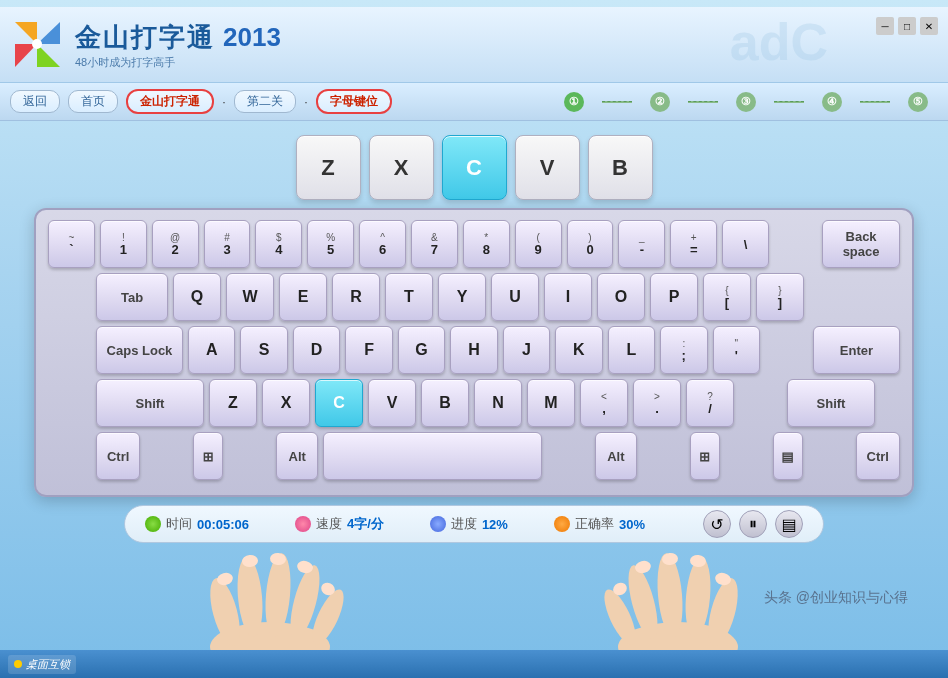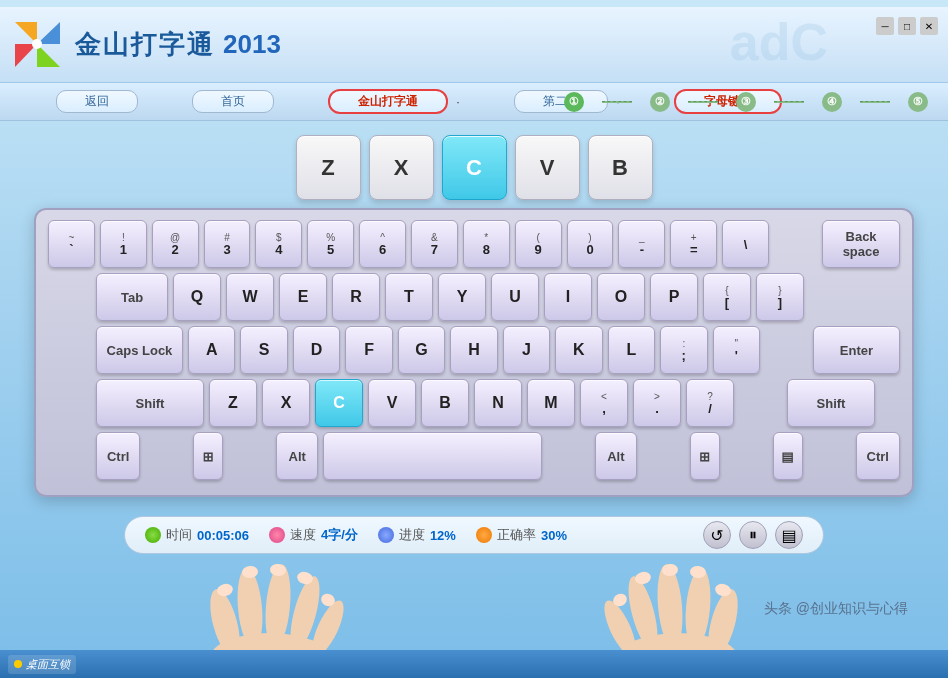--- a/index.html
+++ b/index.html
@@ -58,25 +58,24 @@
       display: flex;
       align-items: center;
       padding: 0 10px;
       gap: 8px;
       border-bottom: 1px solid #a0c0e0;
     }
     .nav-btn {
       border: 1px solid #a0b8d0;
       background: linear-gradient(180deg, #f0f8ff 0%, #daeeff 100%);
       border-radius: 10px;
-      padding: 2px 28px;
+      padding: 2px 12px;
       font-size: 12px;
       color: #336699;
       cursor: pointer;
-      margin-left: 46px;
     }
     .nav-btn.circled {
       border: 2px solid #e84040;
       border-radius: 12px;
       color: #cc2200;
       font-weight: bold;
     }
     .progress-steps {
       position: absolute;
       right: 20px;
@@ -215,22 +214,22 @@
     .key.menu-key { width: 48px; }
 
     
     .status-bar {
       background: linear-gradient(180deg, #f0f8ff 0%, #e0eef8 100%);
       border: 1px solid #b0c8e0;
       border-radius: 20px;
       display: flex;
       align-items: center;
       padding: 4px 20px;
-      gap: 20px;
-      margin-top: 19px;
+      gap: 46px;
+      margin-top: 8px;
       width: 700px;
     }
     .status-item {
       display: flex;
       align-items: center;
       gap: 5px;
       font-size: 13px;
     }
     .status-icon {
       width: 16px;
@@ -321,20 +320,21 @@
     <polygon points="27,27 50,5 50,27" fill="#4a90d9"></polygon>
     <polygon points="27,27 50,50 27,50" fill="#7ed321"></polygon>
     <polygon points="27,27 5,50 5,27" fill="#e8444a"></polygon>
     <circle cx="27" cy="27" r="5" fill="white"></circle>
   </svg>
   <div class="title-text">
     <div style="display:flex;align-items:baseline">
       <span style="font-size:26px;font-weight:bold;color:#1a5a9a;letter-spacing:2px;">金山打字通</span>
       <span style="font-size:26px;font-weight:bold;color:#2266bb;margin-left:8px;text-align:right;">2013</span>
     </div>
+    <span style="font-size:11px;color:#4a7aaa;">48小时成为打字高手</span>
   </div>
 
   <div style="position:absolute;right:120px;top:5px;font-size:52px;font-weight:bold;color:rgba(160,200,230,0.3);pointer-events:none;">adC</div>
   <div class="titlebar-right">
     <div class="titlebar-btn">─</div>
     <div class="titlebar-btn">□</div>
     <div class="titlebar-btn">✕</div>
   </div>
 </div>
 

